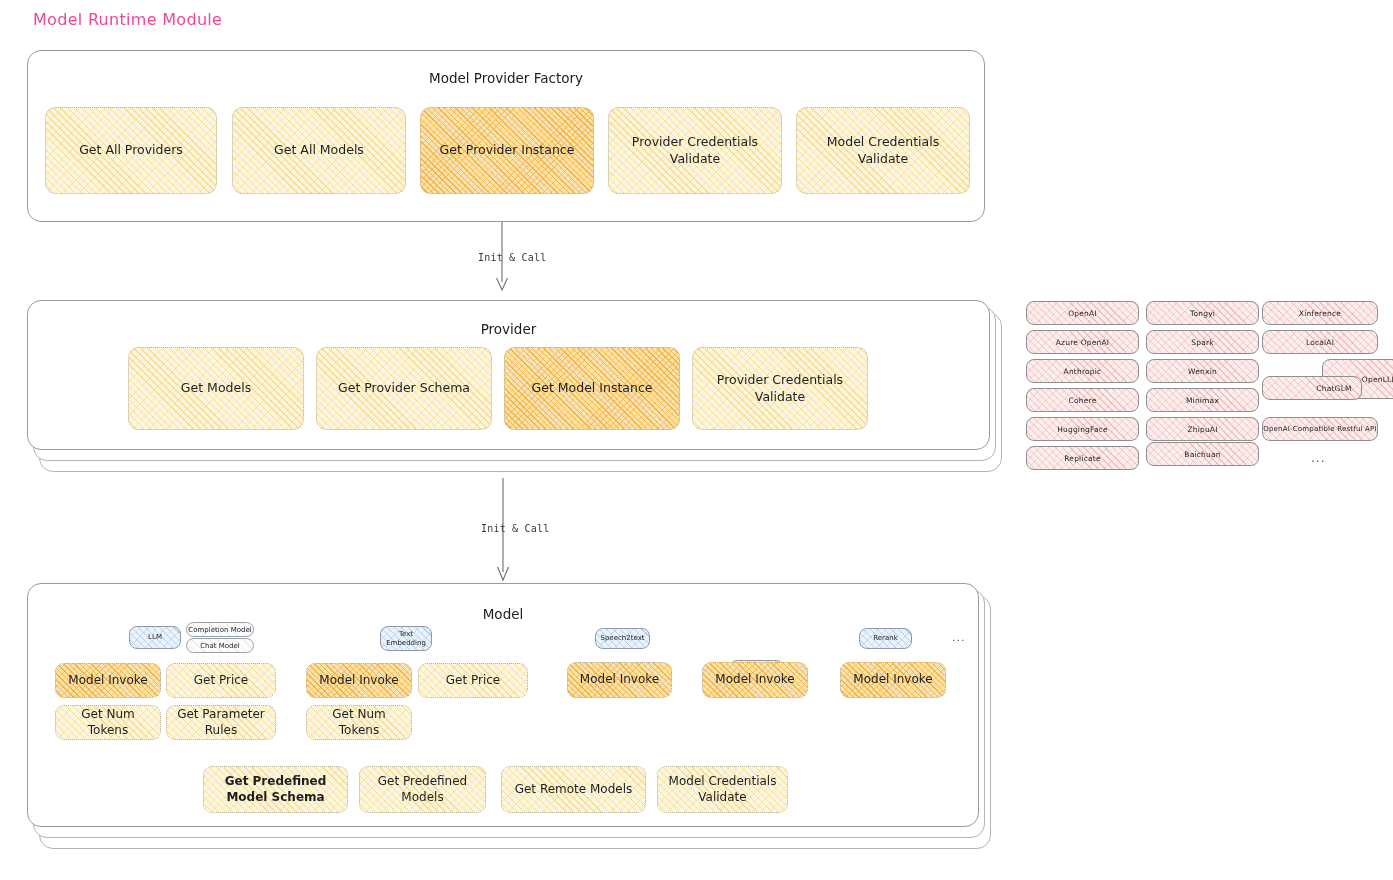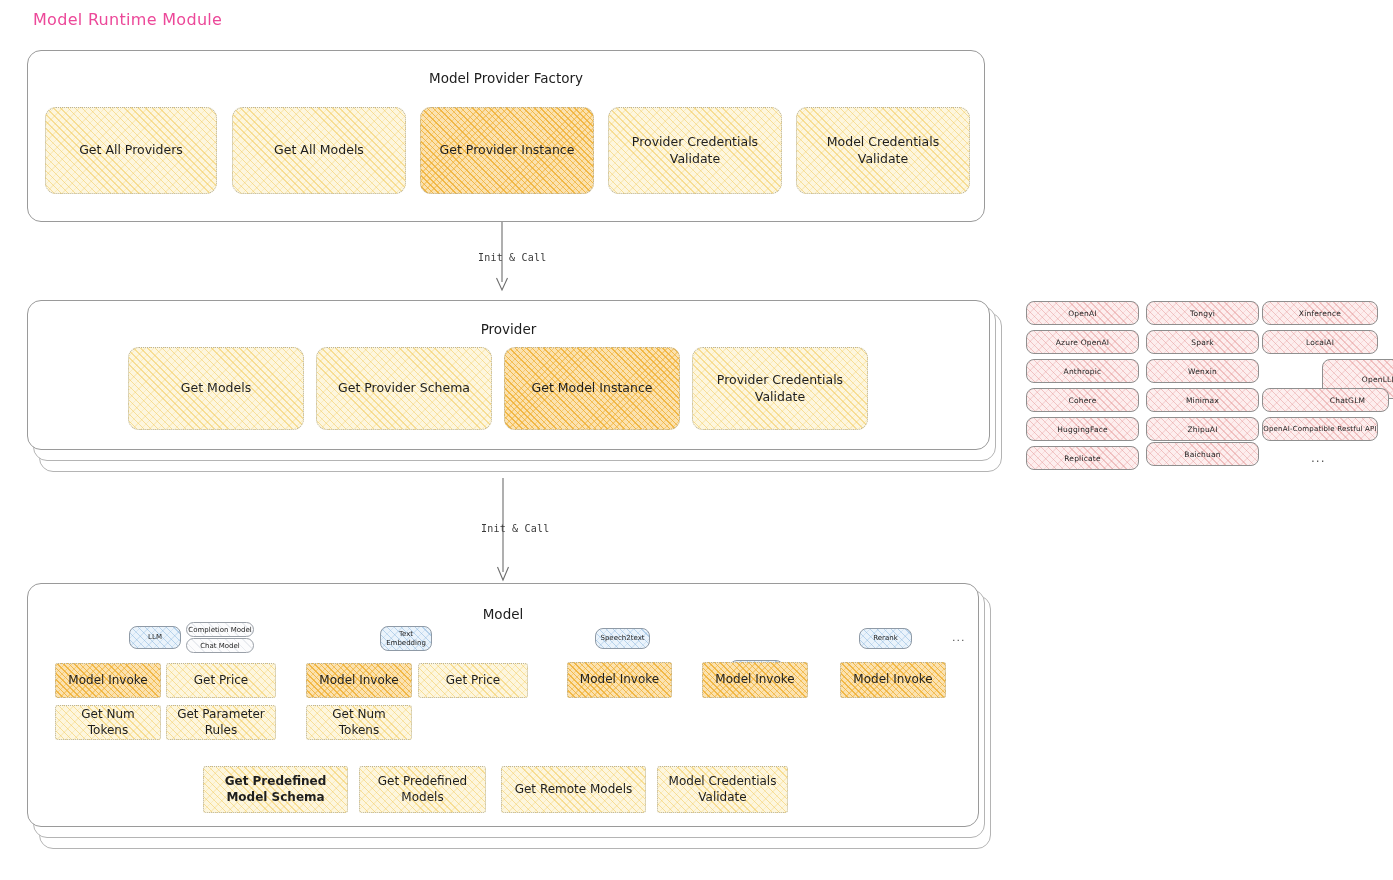--- a/index.html
+++ b/index.html
@@ -61,21 +61,21 @@
   .stack{position:absolute;background:#fff;border:1px solid #b4b4b4;border-radius:14px;box-sizing:border-box;}
 
   
   .mbox{
     position:absolute;box-sizing:border-box;
     border:1.3px dotted #b9b39a;border-radius:11px;
     display:flex;align-items:center;justify-content:center;
     text-align:center;line-height:1.32;
     font-size:12.5px;color:#1e1e1e;padding:4px 6px;
   }
-  .mbox.sm{font-size:12px;border-radius:3px;}
+  .mbox.sm{font-size:12px;border-radius:9px;}
 
   
   .pill{
     position:absolute;box-sizing:border-box;
     border:1px solid #8f8f8f;border-radius:8px;
     display:flex;align-items:center;justify-content:center;
     font-size:7.5px;color:#1e1e1e;text-align:center;
     letter-spacing:.2px;
   }
 
@@ -154,21 +154,21 @@
 <div class="pill hatch-pink" style="left:1146px;top:301px;width:113px;height:24px;">Tongyi</div>
 <div class="pill hatch-pink" style="left:1146px;top:330px;width:113px;height:24px;">Spark</div>
 <div class="pill hatch-pink" style="left:1146px;top:359px;width:113px;height:24px;">Wenxin</div>
 <div class="pill hatch-pink" style="left:1146px;top:388px;width:113px;height:24px;">Minimax</div>
 <div class="pill hatch-pink" style="left:1146px;top:417px;width:113px;height:24px;">ZhipuAI</div>
 <div class="pill hatch-pink" style="left:1146px;top:442px;width:113px;height:24px;">Baichuan</div>
 
 <div class="pill hatch-pink" style="left:1262px;top:301px;width:116px;height:24px;">Xinference</div>
 <div class="pill hatch-pink" style="left:1262px;top:330px;width:116px;height:24px;">LocalAI</div>
 <div class="pill hatch-pink" style="left:1322px;top:359px;width:116px;height:40px;">OpenLLM</div>
-<div class="pill hatch-pink" style="left:1262px;top:388px;width:127px;height:24px;padding-left:44px;">ChatGLM</div>
+<div class="pill hatch-pink" style="left:1262px;top:376px;width:100px;height:24px;padding-left:44px;">ChatGLM</div>
 <div class="pill hatch-pink" style="left:1262px;top:417px;width:116px;height:24px;font-size:7px;">OpenAI-Compatible Restful API</div>
 <div class="ellipsis" style="left:1311px;top:451px;">...</div>
 
 <svg class="arrow" style="left:488px;top:478px;width:30px;height:105px;" viewBox="0 0 30 105">
   <path d="M15 0 L15 94" stroke="#6d6d6d" stroke-width="1.1" fill="none"></path>
   <path d="M9.5 89 L15 102 L20.5 89" stroke="#6d6d6d" stroke-width="1.1" fill="none"></path>
 </svg>
 <div class="arrow-label" style="left:473px;top:523px;">Init &amp; Call</div>
 
 <div class="stack" style="left:39px;top:595px;width:952px;height:254px;"></div>

